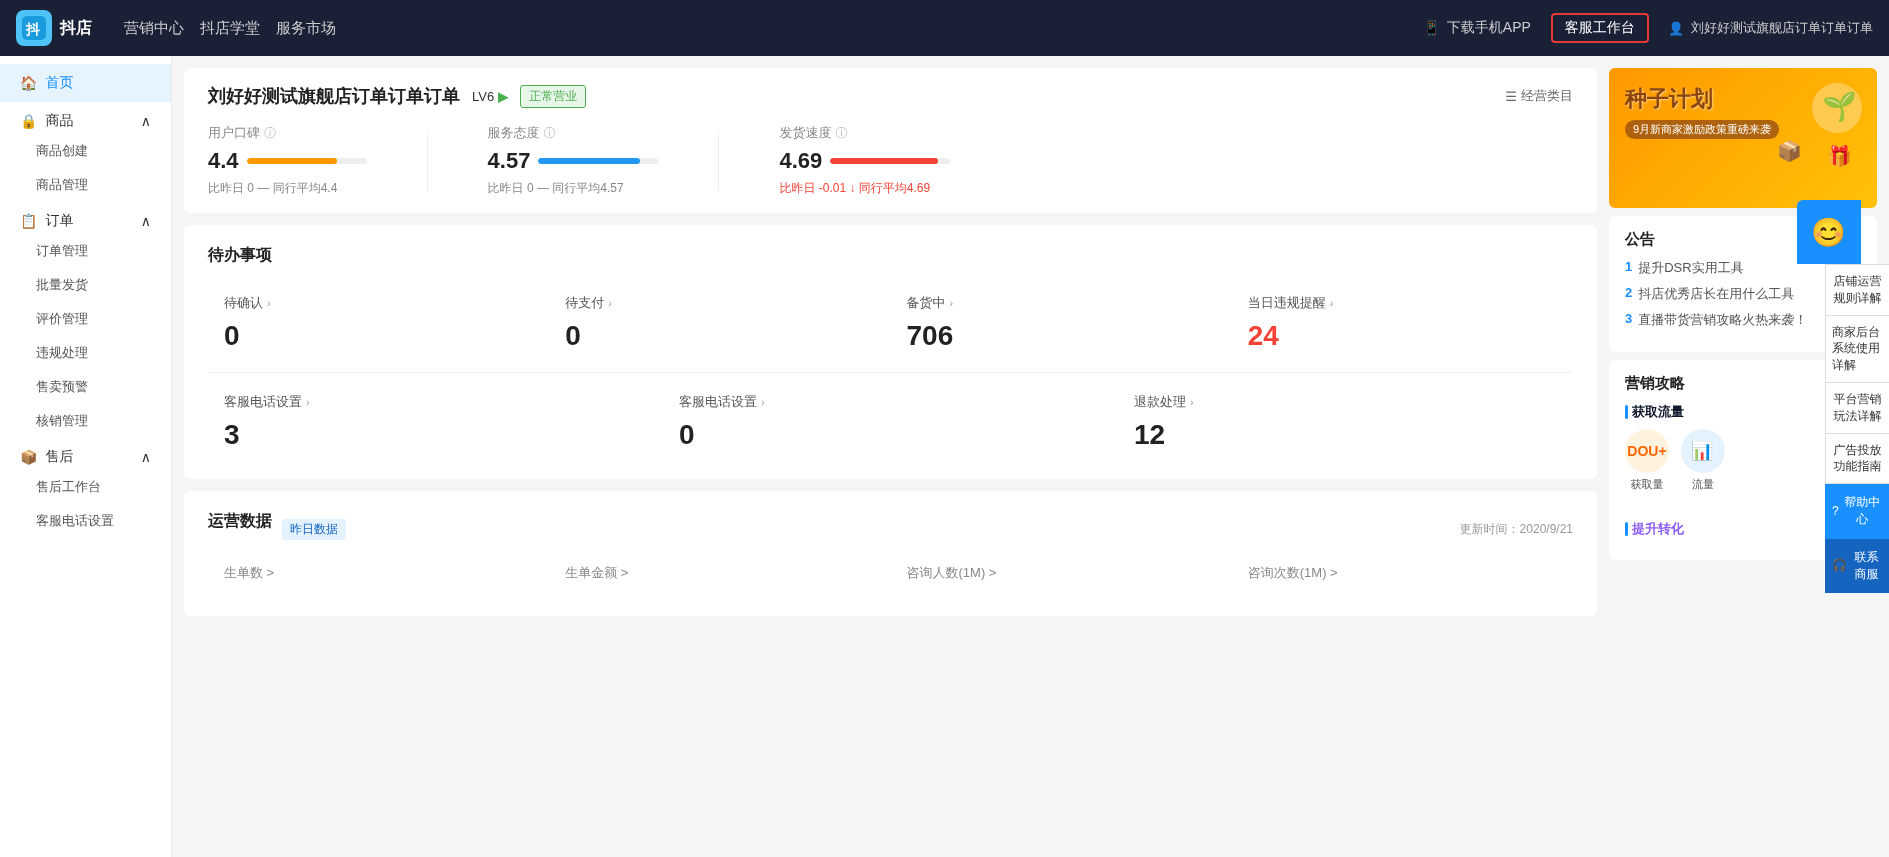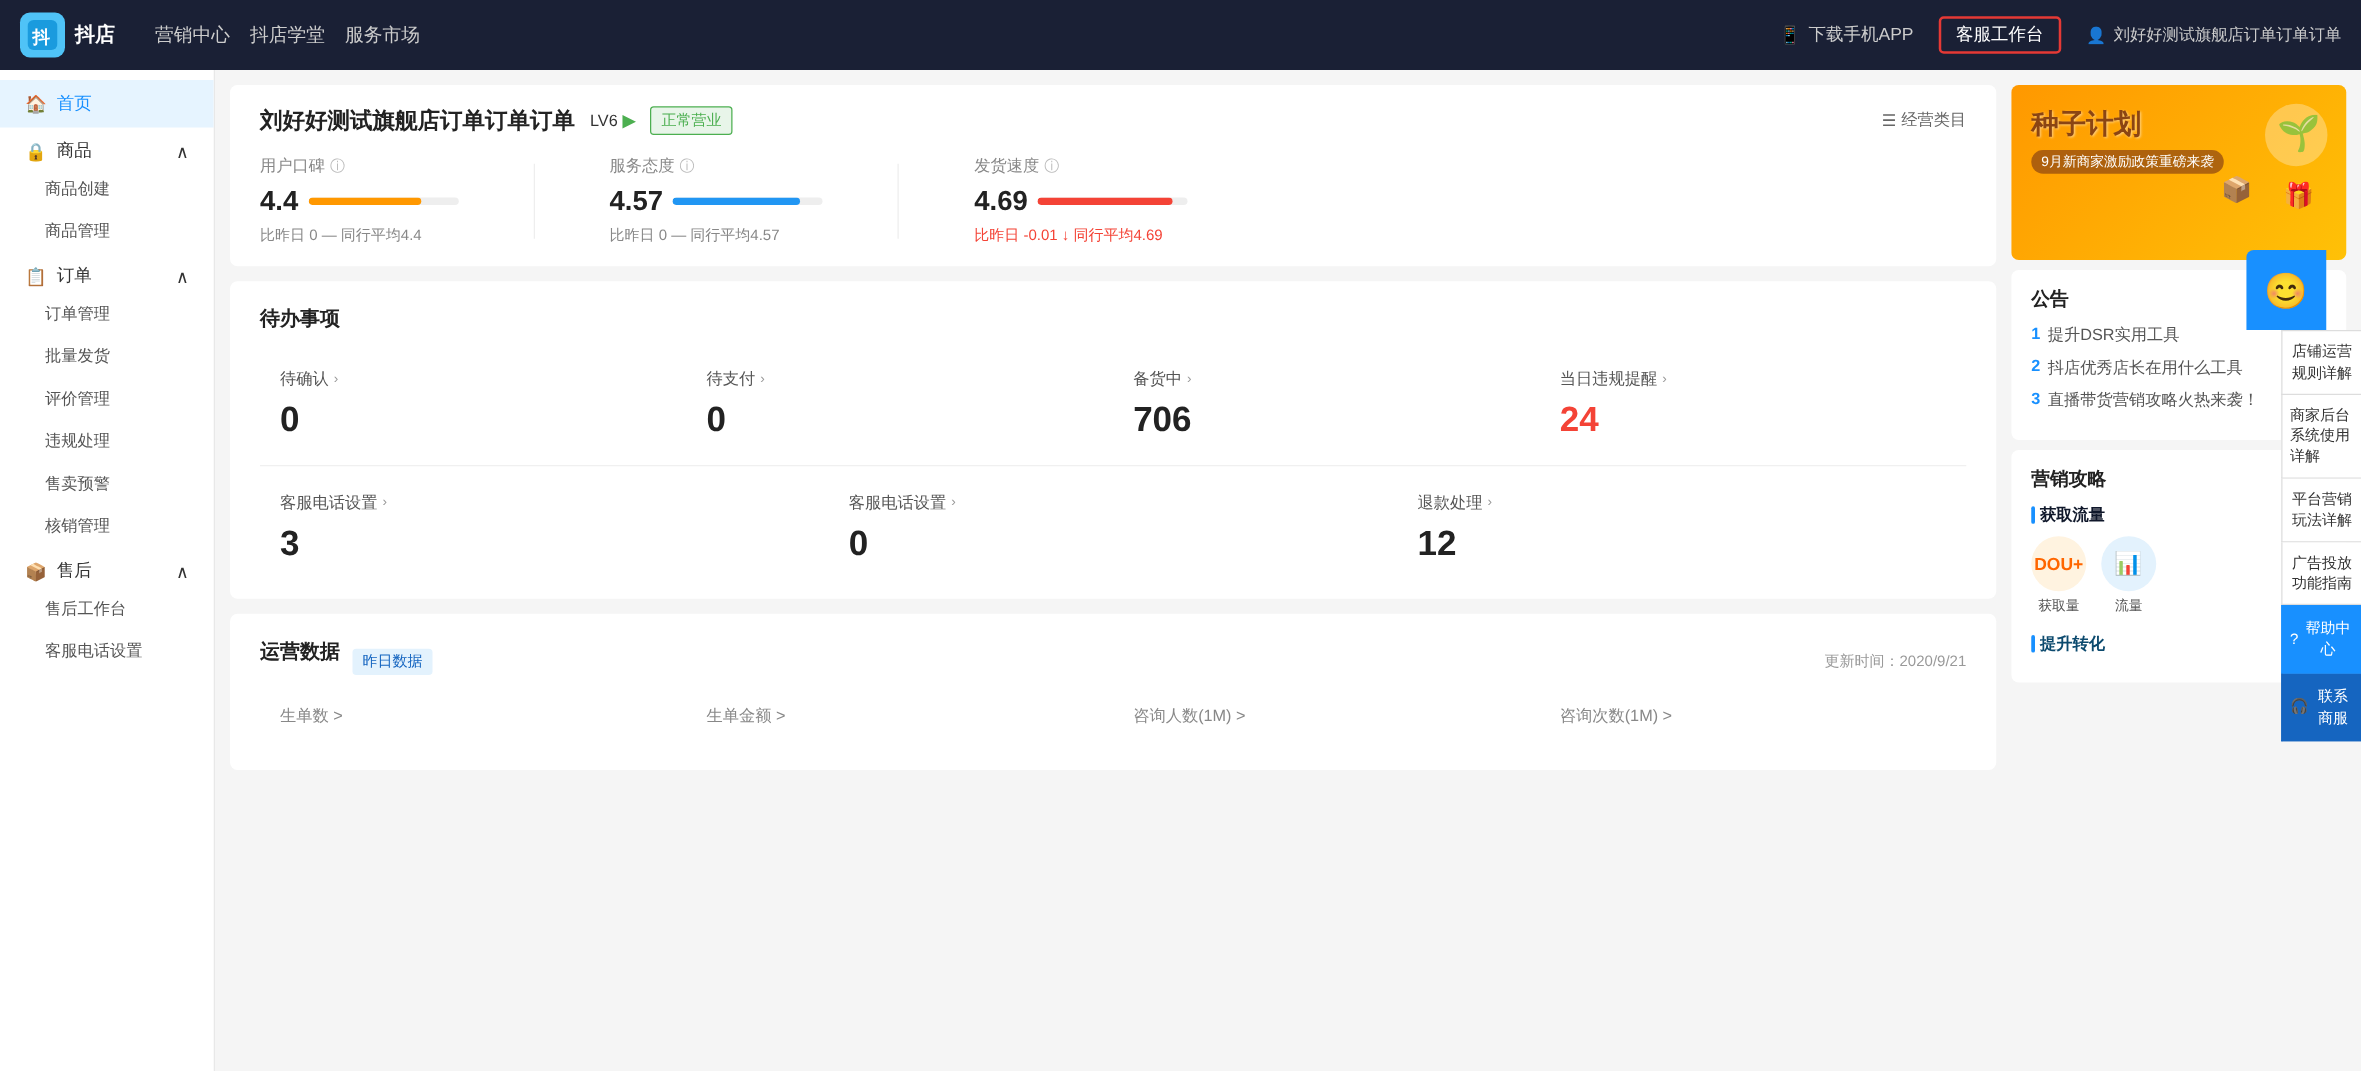--- a/index.html
+++ b/index.html
@@ -450,24 +450,24 @@
       display: flex;
       align-items: center;
       justify-content: center;
       font-size: 18px;
     }
     .marketing-icon-label {
       font-size: 11px;
       color: #555;
     }
     .marketing-section2 {
-      color: #0c4a6e;
-      font-size: 13px;
-      font-weight: bold;
-      margin: 14px 0 8px;
+      color: #8b5cf6;
+      font-size: 13px;
+      font-weight: bold;
+      margin: 28px 0 8px;
       display: flex;
       align-items: center;
       gap: 4px;
     }
     .marketing-section2::before {
       content: '';
       width: 3px;
       height: 14px;
       background: #1890ff;
       border-radius: 2px;

